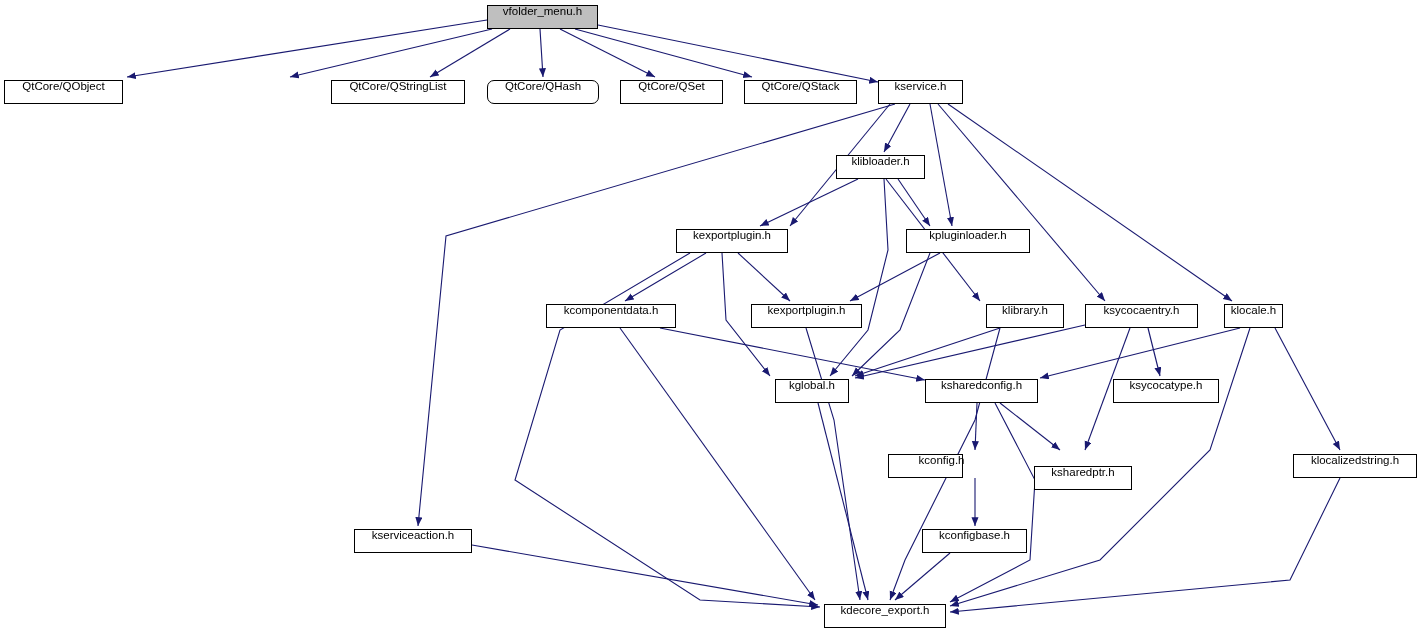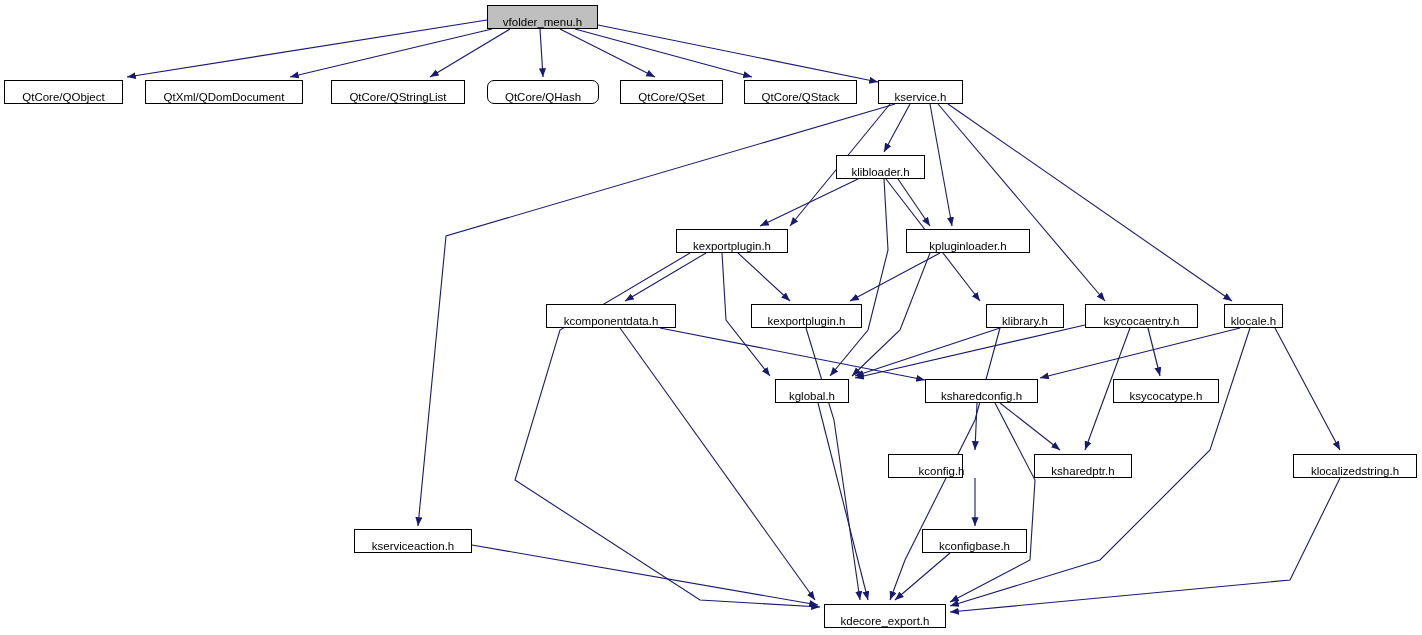--- a/index.html
+++ b/index.html
@@ -25,21 +25,21 @@
   }
   .node {
     position: absolute;
     box-sizing: border-box;
     border: 1px solid #000000;
     background: #ffffff;
     color: #000000;
     font-size: 11.5px;
     line-height: 1;
     display: flex;
-    align-items: flex-end;
+    align-items: flex-start;
     justify-content: center;
     white-space: nowrap;
     height: 24px;
   }
   .node.root {
     background: #bfbfbf;
   }
 </style>
 </head>
 <body>
@@ -113,23 +113,20 @@
       <path d="M1340,478 L1290,580 L950,612"></path>
     </g>
   </svg>
 
   <div class="node root" style="left:487px; top:5px; width:111px;">
       <span>vfolder_menu.h</span>
     </div>
   <div class="node" style="left:4px; top:80px; width:119px;">
       <span>QtCore/QObject</span>
     </div>
-  <div class="node" style="left:145px; top:80px; width:158px;">
-      <span>QtXml/QDomDocument</span>
-    </div>
   <div class="node" style="left:331px; top:80px; width:134px;">
       <span>QtCore/QStringList</span>
     </div>
   <div class="node" style="left:487px; top:80px; width:112px;border-radius:7px;">
       <span>QtCore/QHash</span>
     </div>
   <div class="node" style="left:620px; top:80px; width:103px;">
       <span>QtCore/QSet</span>
     </div>
   <div class="node" style="left:744px; top:80px; width:113px;">
@@ -167,21 +164,21 @@
     </div>
   <div class="node" style="left:925px; top:379px; width:113px;">
       <span>ksharedconfig.h</span>
     </div>
   <div class="node" style="left:1113px; top:379px; width:106px;">
       <span>ksycocatype.h</span>
     </div>
   <div class="node" style="left:888px; top:454px; width:75px;padding-left:32px;">
       <span>kconfig.h</span>
     </div>
-  <div class="node" style="left:1034px; top:454px; width:98px;">
+  <div class="node" style="left:1034px; top:466px; width:98px;">
       <span>ksharedptr.h</span>
     </div>
   <div class="node" style="left:1293px; top:454px; width:124px;">
       <span>klocalizedstring.h</span>
     </div>
   <div class="node" style="left:922px; top:529px; width:105px;">
       <span>kconfigbase.h</span>
     </div>
   <div class="node" style="left:354px; top:529px; width:118px;">
       <span>kserviceaction.h</span>

